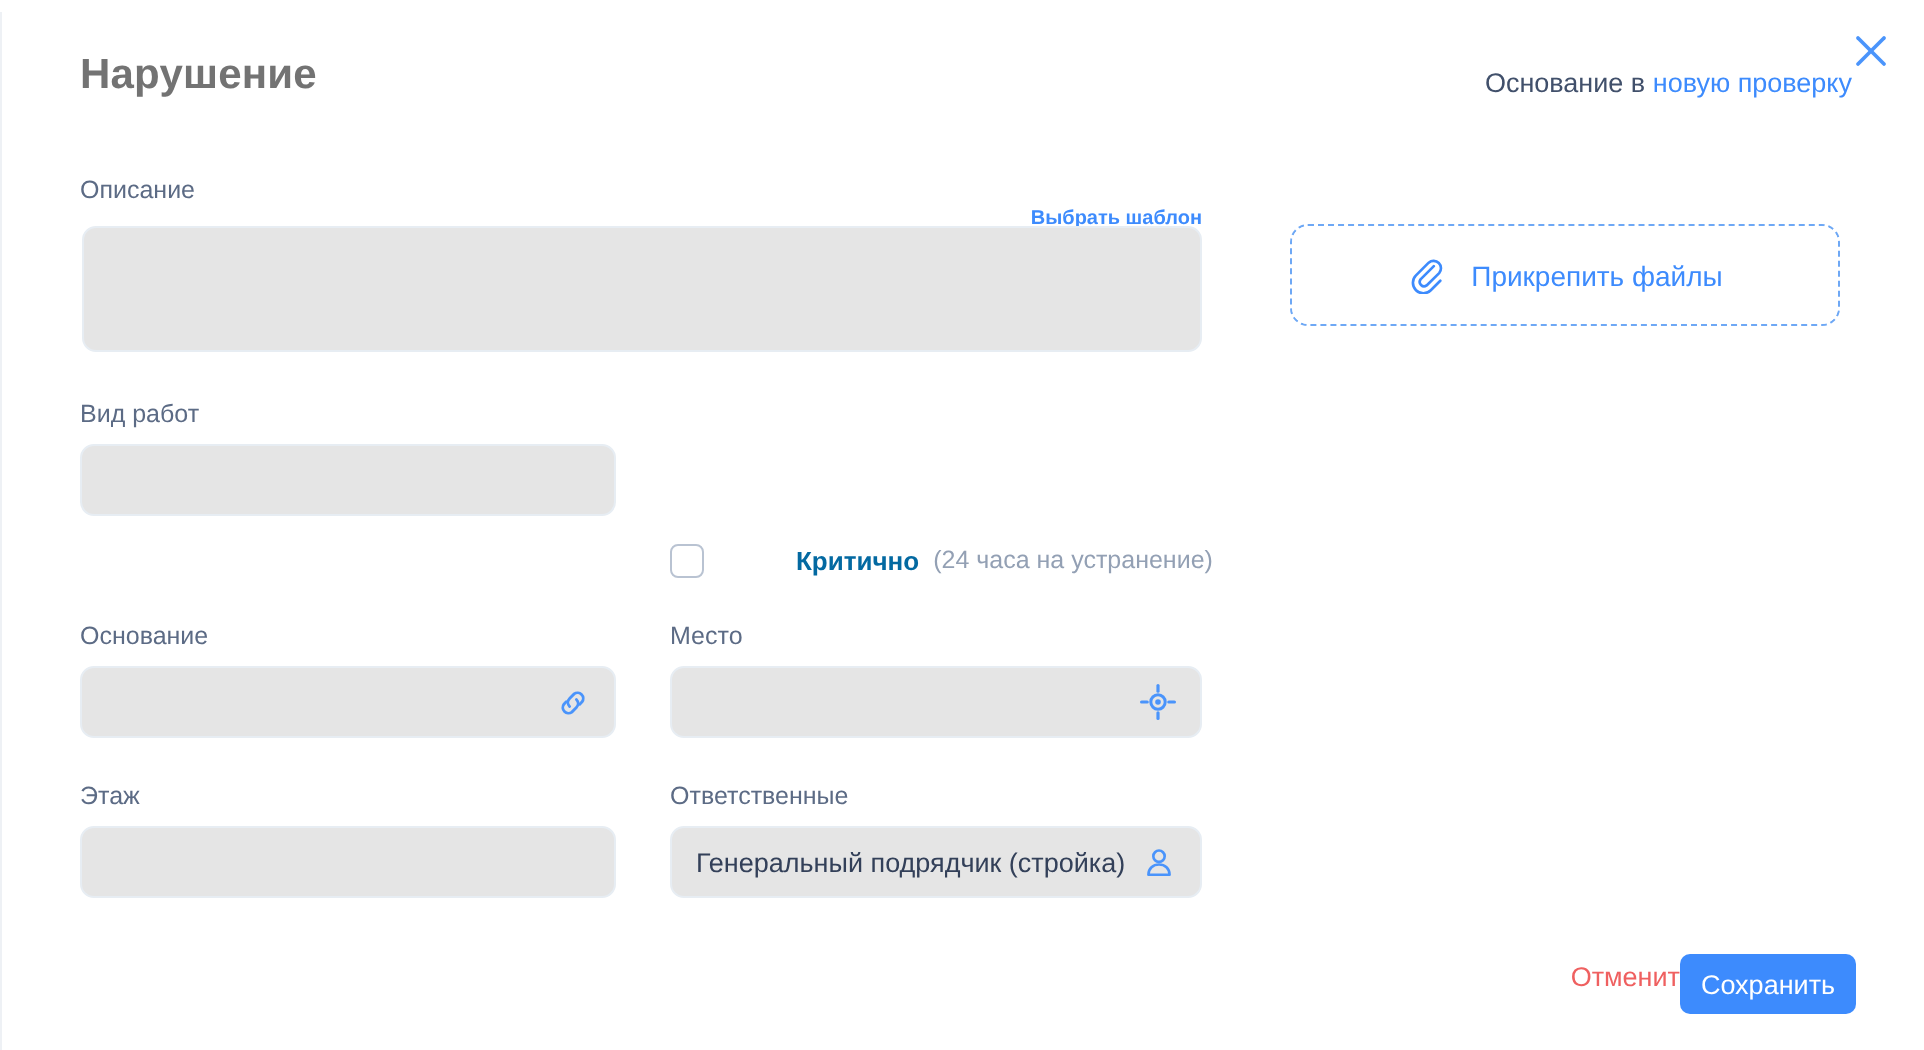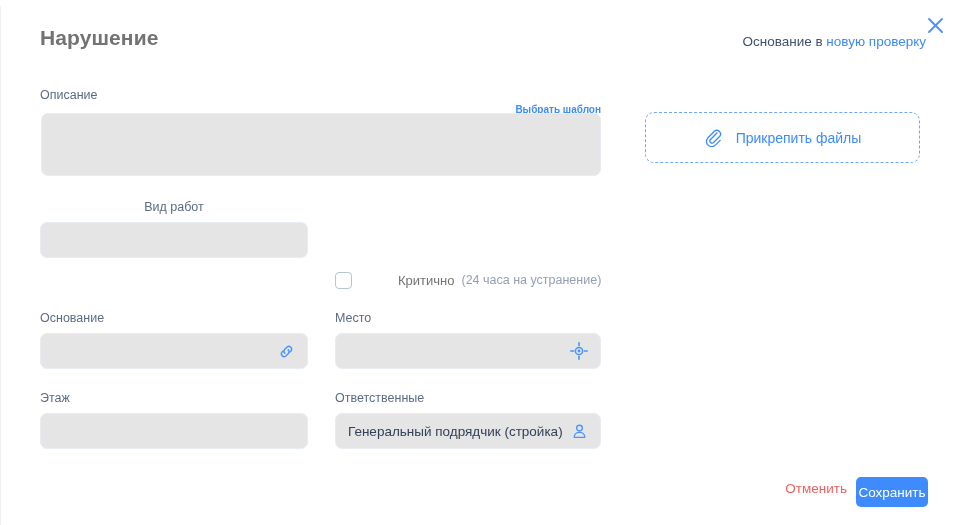--- a/index.html
+++ b/index.html
@@ -146,21 +146,21 @@
     left: 41px;
     top: 113px;
     width: 560px;
     height: 63px;
   }
 
   
   .col-left  { position: absolute; left: 40px;  width: 268px; }
   .col-right { position: absolute; left: 335px; width: 266px; }
 
-  .row1 { top: 200px; text-align: center; }
+  .row1 { top: 200px; }
   .row2 { top: 311px; }
   .row3 { top: 391px; }
 
   .field-input { height: 36px; width: 100%; }
 
   .critical-row {
     position: absolute;
     left: 335px;
     top: 271px;
     display: flex;
@@ -172,22 +172,22 @@
     height: 17px;
     border: 1.4px solid #b9c3d2;
     border-radius: 4px;
     background: #ffffff;
     box-sizing: border-box;
     cursor: pointer;
     flex: none;
   }
   .critical-label {
     font-size: 13px;
-    font-weight: normal;
-    color: #737373;
+    font-weight: bold;
+    color: #0369a1;
     margin-left: 11px;
     padding-left: 35px;
   }
   .critical-note {
     font-size: 12.5px;
     color: #93a0b4;
     margin-left: 7px;
   }
 
   
@@ -217,21 +217,21 @@
     right: 115px;
     top: 481px;
     font-size: 13.5px;
     color: #ef6060;
     cursor: pointer;
   }
   .save-btn {
     position: absolute;
     right: 34px;
     top: 477px;
-    width: 72px;
+    width: 88px;
     height: 30px;
     background: #3d8bfd;
     border: none;
     border-radius: 5px;
     color: #ffffff;
     font-size: 13.5px;
     font-family: "Liberation Sans", sans-serif;
     cursor: pointer;
     padding: 0;
   }

